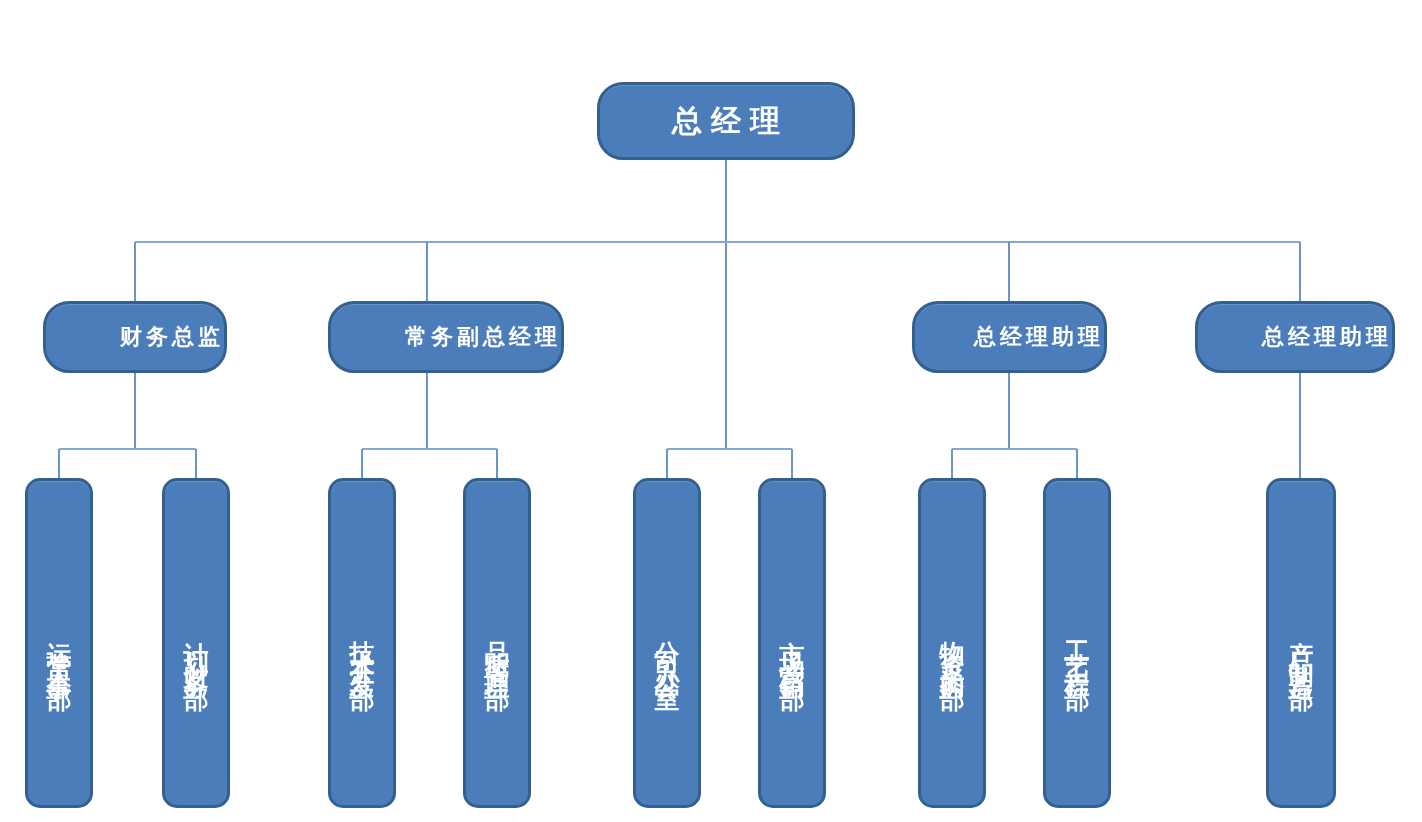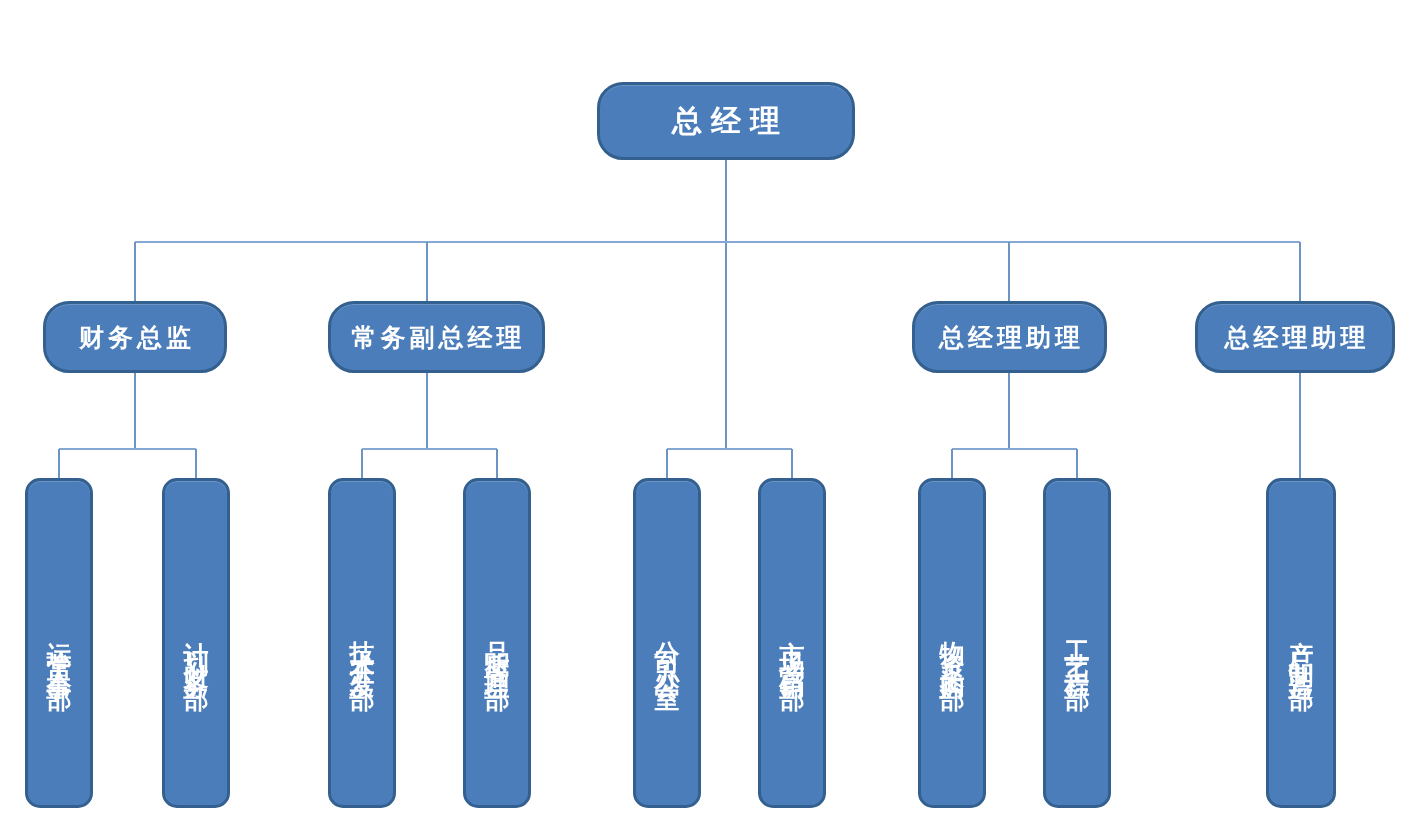--- a/index.html
+++ b/index.html
@@ -35,21 +35,21 @@
     border-radius: 26px;
     display: flex;
     align-items: center;
     justify-content: center;
     color: #ffffff;
     font-weight: bold;
     box-shadow: inset 0 1px 0 rgba(255,255,255,0.18);
   }
   .lvl1 { font-size: 30px; }
   .lvl1 .hlabel { letter-spacing: 9px; margin-left: 9px; }
-  .lvl2 { font-size: 25px; }
+  .lvl2 { font-size: 22px; justify-content: flex-end; }
   .lvl2 .hlabel { letter-spacing: 4px; margin-left: 4px; }
   .lvl3 { font-size: 25px; border-radius: 15px; }
   .vlabel {
     writing-mode: vertical-rl;
     text-orientation: upright;
     letter-spacing: 11px;
     margin-top: 11px;
     white-space: nowrap;
   }
   .hlabel { white-space: nowrap; }
@@ -89,21 +89,21 @@
 
   <div class="vline" style="left:1299px; top:373px; height:105px;"></div>
 
   <div class="node lvl1" style="left:597px; top:82px; width:258px; height:78px;">
     <span class="hlabel">总经理</span>
   </div>
 
   <div class="node lvl2" style="left:43px; top:301px; width:184px; height:72px;">
     <span class="hlabel">财务总监</span>
   </div>
-  <div class="node lvl2" style="left:328px; top:301px; width:217px; height:72px;">
+  <div class="node lvl2" style="left:328px; top:301px; width:236px; height:72px;">
     <span class="hlabel">常务副总经理</span>
   </div>
   <div class="node lvl2" style="left:912px; top:301px; width:195px; height:72px;">
     <span class="hlabel">总经理助理</span>
   </div>
   <div class="node lvl2" style="left:1195px; top:301px; width:200px; height:72px;">
     <span class="hlabel">总经理助理</span>
   </div>
 
   <div class="node lvl3" style="left:25px; top:478px; width:68px; height:330px;">

